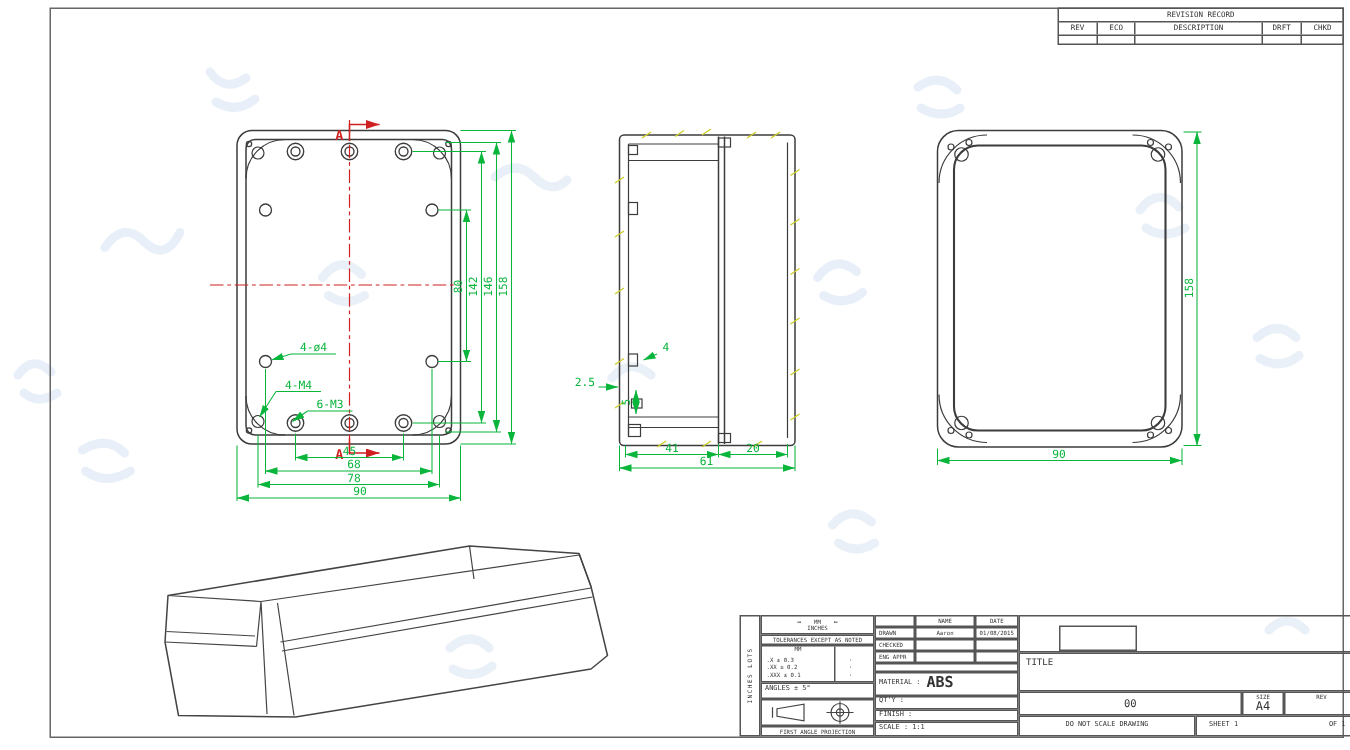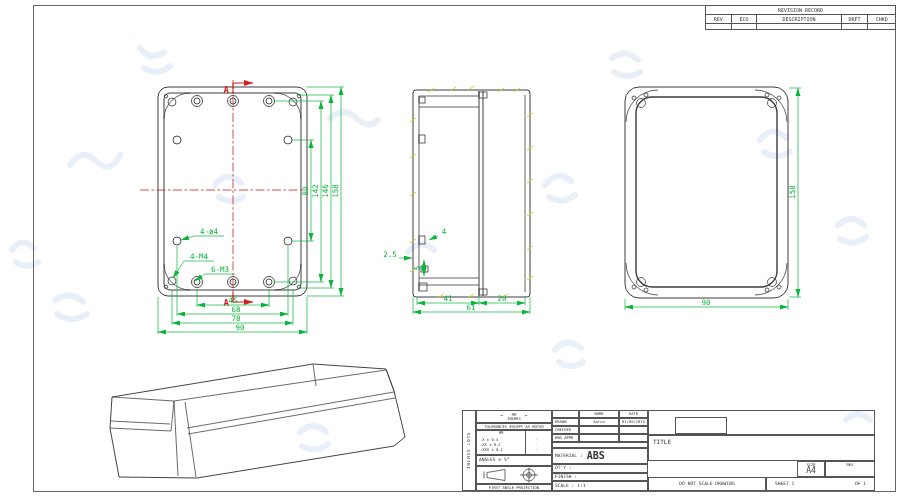--- a/index.html
+++ b/index.html
@@ -12,21 +12,21 @@
   
   #revtab{position:absolute;left:705px;top:5px;width:191px;height:25px;
           border:1px solid #555;box-sizing:border-box;font-size:5px;line-height:1;}
   #revtab .ttl{height:8px;border-bottom:1px solid #555;display:flex;align-items:center;justify-content:center;}
   #revtab .hdr{display:flex;height:9px;border-bottom:1px solid #555;box-sizing:border-box;}
   #revtab .hdr div{display:flex;align-items:center;justify-content:center;box-sizing:border-box;border-right:1px solid #555;}
   #revtab .empty{display:flex;height:6px;}
   #revtab .empty div{box-sizing:border-box;border-right:1px solid #555;}
   .c-rev{width:26px}.c-eco{width:26px}.c-desc{width:85px}.c-drft{width:27px}.c-chkd{width:27px;border-right:none!important}
   
-  #tblock{position:absolute;left:462px;top:410px;width:338px;height:81px;font-size:5px;line-height:1;}
+  #tblock{position:absolute;left:493px;top:410px;width:338px;height:81px;font-size:5px;line-height:1;}
   #tblock .cell{position:absolute;border:1px solid #555;box-sizing:border-box;}
   .tiny{font-size:3.8px;}
   .sm{font-size:4.6px;}
   .vtext{writing-mode:vertical-rl;transform:rotate(180deg);font-size:4px;letter-spacing:1px;
          display:flex;align-items:center;justify-content:center;width:100%;height:100%;}
   .flexc{display:flex;align-items:center;justify-content:center;height:100%;}
   .flexl{display:flex;align-items:center;height:100%;padding-left:2px;box-sizing:border-box;}
 </style>
 </head>
 <body>
@@ -362,20 +362,23 @@
   <div class="cell" style="left:90px;top:71px;width:96px;height:10px">
         <div class="flexl sm">SCALE : 1:1</div>
       </div>
 
   <div class="cell" style="left:186px;top:0;width:227px;height:25px">
     <div style="position:absolute;left:26px;top:6px;width:50px;height:15px;border:1px solid #555"></div>
   </div>
   <div class="cell" style="left:186px;top:25px;width:227px;height:26px">
     <div style="position:absolute;left:4px;top:3px;font-size:6px">TITLE</div>
   </div>
+  <div class="cell" style="left:186px;top:51px;width:149px;height:16px">
+    <div class="flexc" style="font-size:7px">00</div>
+  </div>
   <div class="cell" style="left:335px;top:51px;width:28px;height:16px">
     <div style="position:absolute;left:0;top:1px;width:100%;text-align:center" class="tiny">SIZE</div>
     <div style="position:absolute;left:0;top:5px;width:100%;text-align:center;font-size:8px">A4</div>
   </div>
   <div class="cell" style="left:363px;top:51px;width:50px;height:16px">
     <div style="position:absolute;left:0;top:1px;width:100%;text-align:center" class="tiny">REV</div>
   </div>
   <div class="cell" style="left:186px;top:67px;width:118px;height:14px">
     <div class="flexc sm">DO NOT SCALE DRAWING</div>
   </div>

